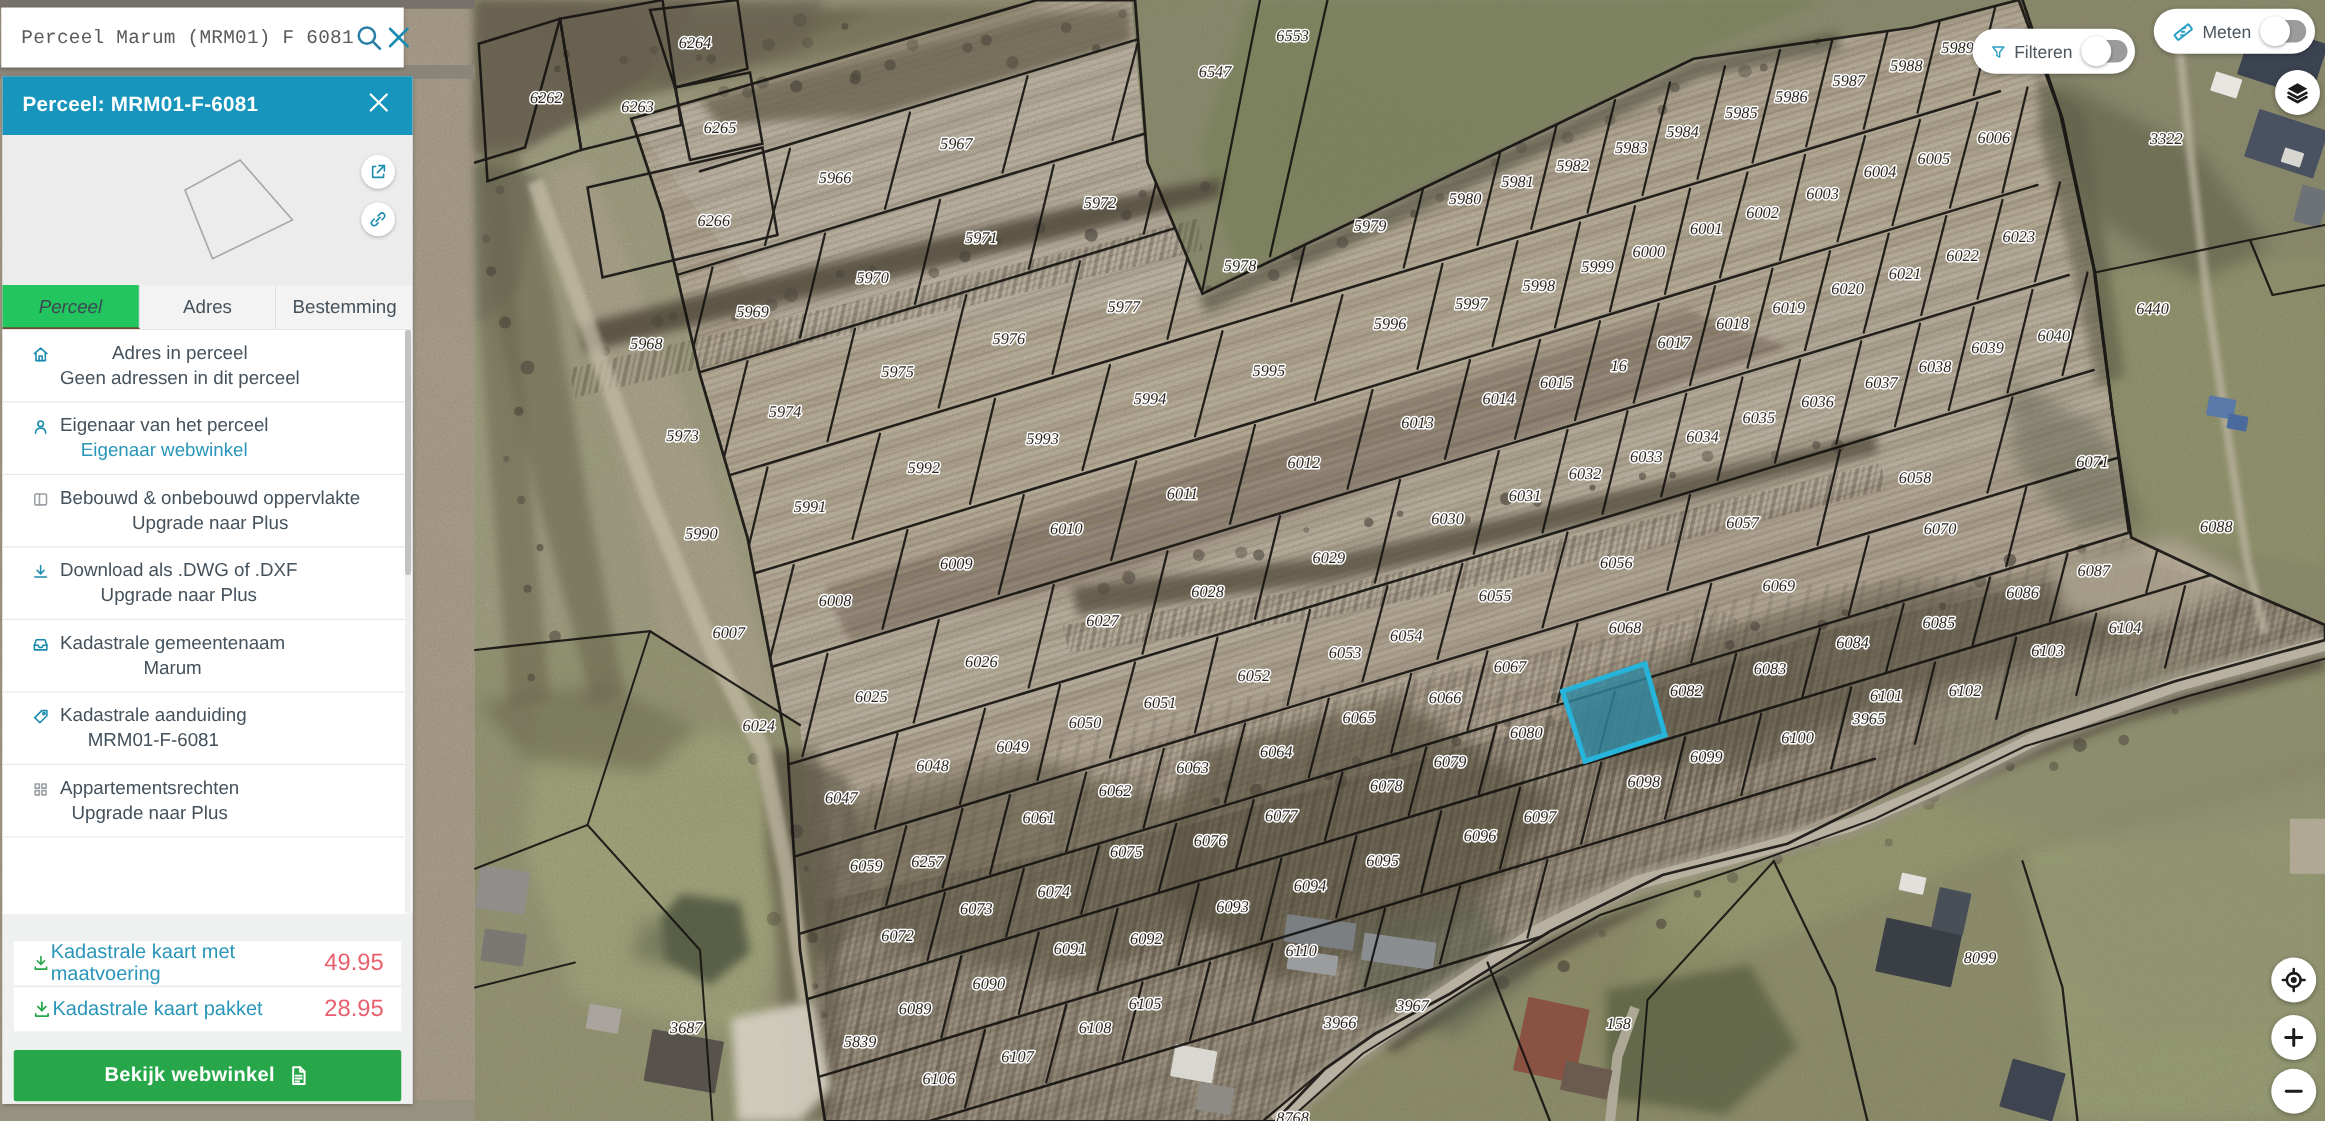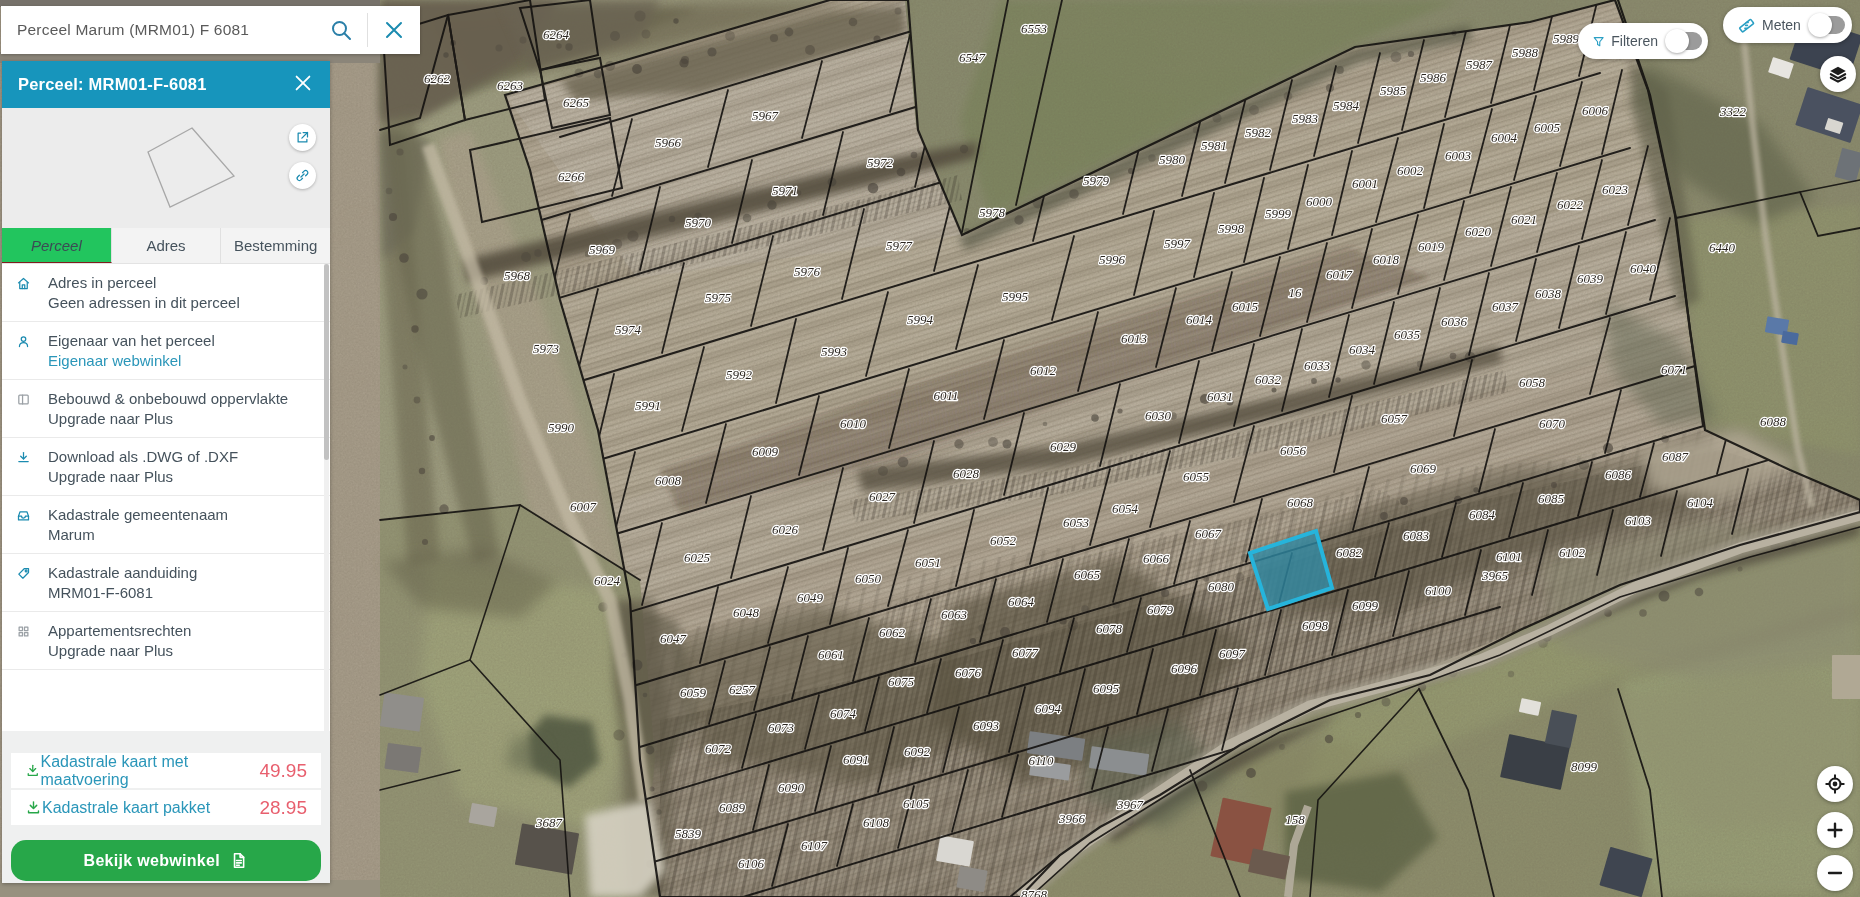--- a/index.html
+++ b/index.html
@@ -2,53 +2,53 @@
 <html lang="nl"><head>
 <meta charset="utf-8">
 <title>Kadastralekaart</title>
 <style>
   * { margin:0; padding:0; box-sizing:border-box; }
   html,body { width:1860px; height:897px; overflow:hidden;
     font-family:"Liberation Sans", sans-serif; background:#a69b87; }
   .stage { position:relative; width:1860px; height:897px; }
   .map { position:absolute; left:0; top:0; }
   
-  .searchbar { position:absolute; left:1px; top:6px; width:419px; height:48px;
-    background:#fff; display:flex; align-items:center; box-shadow:0 1px 3px rgba(0,0,0,.25); }
+  .searchbar { position:absolute; left:1px; top:6px; width:322px; height:48px;
+    background:#fff; display:flex; align-items:center; box-shadow:0 1px 3px rgba(0,0,0,.25);font-family:Liberation Mono, monospace; }
   .searchbar .q { flex:1; padding-left:16px; font-size:15.5px; color:#5a5a5a; letter-spacing:.2px; white-space:nowrap; }
   .sb-ico { width:52px; display:flex; align-items:center; justify-content:center; }
   .sb-div { width:1px; height:34px; background:#e0e0e0; }
   .panel { position:absolute; left:2px; top:61px; width:328px; bottom:14px;
     background:#fff; box-shadow:0 1px 4px rgba(0,0,0,.3); display:flex; flex-direction:column; }
   .phead { height:47px; background:#1795bc; color:#fff; display:flex; align-items:center;
     padding:0 16px; flex:0 0 auto; }
   .phead .t { font-size:16.5px; font-weight:bold; letter-spacing:.2px; }
   .phead .x { margin-left:auto; }
   .preview { height:120px; background:#ececec; position:relative; flex:0 0 auto; }
   .pv-btn { position:absolute; right:14px; width:27px; height:27px; border-radius:50%;
     background:#fff; box-shadow:0 1px 3px rgba(0,0,0,.25); display:flex; align-items:center; justify-content:center; }
   .tabs { display:flex; height:36px; flex:0 0 auto; border-bottom:1px solid #e3e3e3; }
   .tab { flex:1; display:flex; align-items:center; justify-content:center;
     font-size:15px; color:#45525c; background:#f3f3f3; border-right:1px solid #e0e0e0; }
   .tab:last-child { border-right:none; }
   .tab.active { background:#22c55e; border-bottom:1px solid #7f1d1d; color:#3c4a54;font-style:italic; }
   .rows { position:relative; flex:1 1 auto; overflow:hidden; background:#fff; }
-  .row { display:flex; padding:9px 14px 9px 12px; border-bottom:1px solid #eaeaea; }
+  .row { display:flex; padding:9px 14px 9px 12px; border-bottom:1px solid #eaeaea;text-align:center; }
   .row .ric { width:34px; flex:0 0 auto; padding-top:3px; }
   .row .tt { font-size:15px; color:#45525c; line-height:20px; }
   .row .st { font-size:15px; color:#45525c; line-height:19px; }
   .row .st.link { color:#2a96b9; }
   .scrollbar { position:absolute; right:1px; top:0; width:5px; height:100%; background:#f0f0f0; }
   .scrollbar .thumb { position:absolute; top:0; width:5px; height:196px; background:#c2c2c2; border-radius:3px; }
   .shop { flex:0 0 auto; background:#eff0f0; padding:22px 9px 2px 9px; }
   .shopcard { background:#fff; display:flex; align-items:center; height:35px; padding:0 14px 0 14px;
     margin-bottom:2px; }
   .shopcard .lbl { font-size:16px; color:#2a96b9; margin-left:0; }
   .shopcard .price { margin-left:auto; font-size:19px; color:#e85f6e; }
-  .greenbtn { margin-top:15px; background:#27a749; height:41px; border-radius:15px;
+  .greenbtn { margin-top:15px; background:#27a749; height:41px; border-radius:2px;
     display:flex; align-items:center; justify-content:center; color:#fff;
     font-size:16px; font-weight:bold; letter-spacing:.3px; }
   
   .pill { position:absolute; height:36px; background:#fff; border-radius:18px;
     box-shadow:0 1px 4px rgba(0,0,0,.3); display:flex; align-items:center; padding:0 6px 0 14px; }
   .pill .lbl { font-size:14px; color:#4a555e; margin:0 8px 0 6px; }
   .toggle { width:36px; height:18px; background:#9b9b9b; border-radius:9px; position:relative; flex:0 0 auto; }
   .toggle .knob { position:absolute; left:-1px; top:-3px; width:24px; height:24px; border-radius:50%;
     background:#fff; box-shadow:0 1px 3px rgba(0,0,0,.35); }
   .cbtn { position:absolute; width:36px; height:36px; border-radius:50%; background:#fff;

